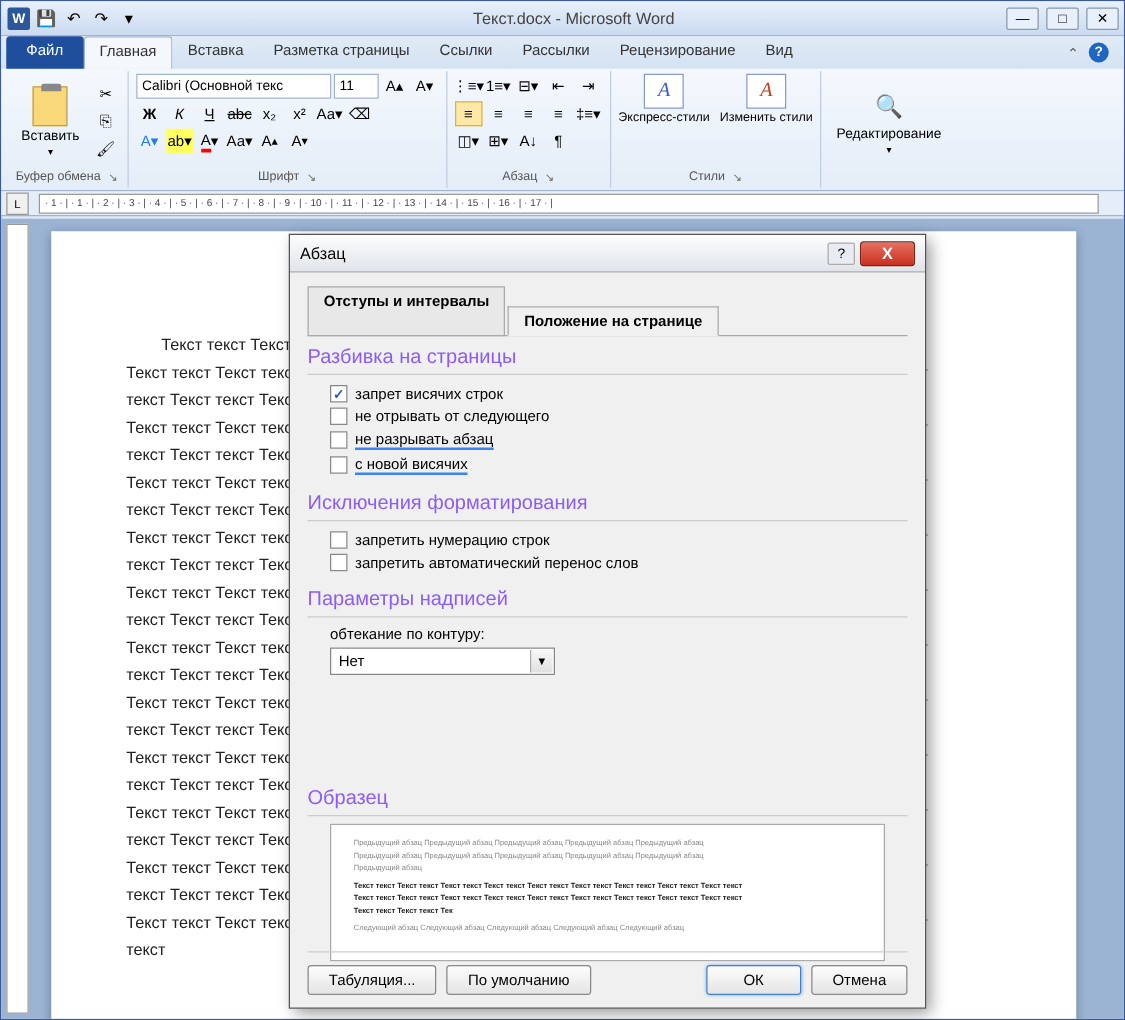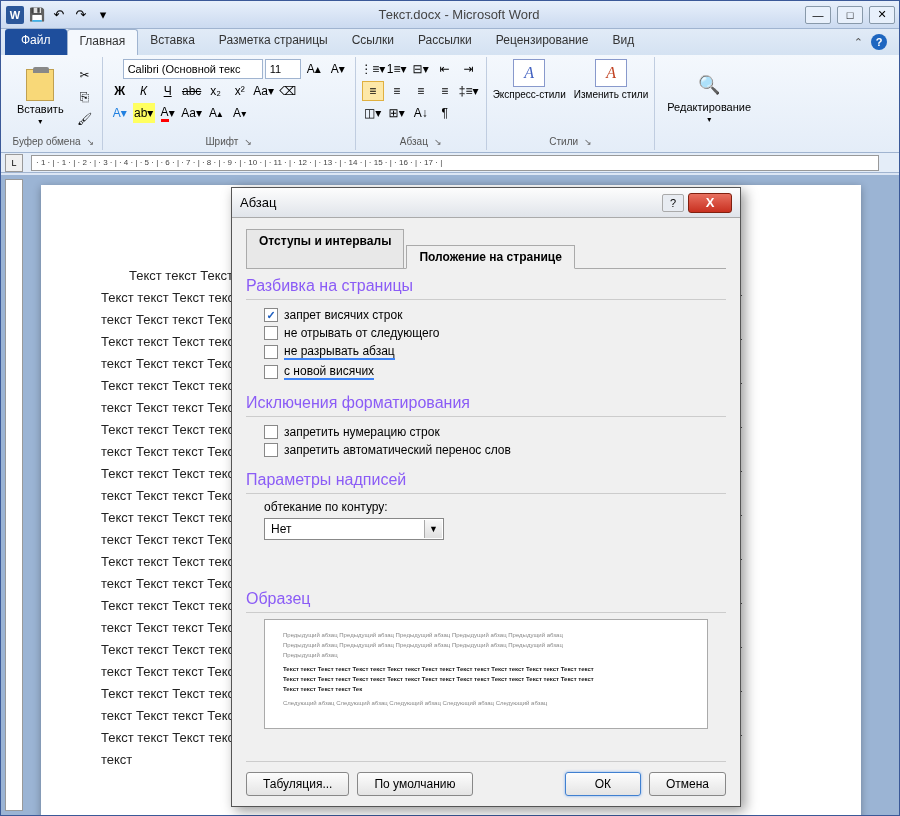--- a/index.html
+++ b/index.html
@@ -23,21 +23,21 @@
 .help-icon { width: 16px; height: 16px; background: #1e66c0; color: white; border-radius: 50%; font-size: 11px; display: flex; align-items: center; justify-content: center; font-weight: bold; }
 
 .ribbon { height: 98px; background: linear-gradient(#f4f8fd, #e4edf8); border-bottom: 1px solid #a0b4d0; display: flex; padding: 2px 4px; }
 .ribbon-group { border-right: 1px solid #c0cde0; padding: 2px 6px; display: flex; flex-direction: column; justify-content: space-between; }
 .ribbon-group-label { font-size: 10px; color: #555; text-align: center; padding: 1px 0; display: flex; justify-content: center; align-items: center; gap: 6px; }
 .group-content { flex: 1; display: flex; align-items: center; gap: 4px; }
 .big-btn { display: flex; flex-direction: column; align-items: center; gap: 2px; padding: 2px 6px; font-size: 11px; }
 .clipboard-icon { width: 28px; height: 32px; background: #f8d878; border: 1px solid #c0a050; position: relative; }
 .clipboard-icon::before { content:''; position:absolute; top:-3px; left:6px; width:16px; height:6px; background:#888; border-radius:2px 2px 0 0; }
 .font-select { border: 1px solid #a0b4d0; background: white; font-size: 11px; padding: 1px 4px; height: 20px; }
-.font-name { width: 140px; margin-left: 14px; }
+.font-name { width: 156px; }
 .font-size { width: 36px; }
 .font-row { display: flex; gap: 2px; }
 .fbtn { width: 22px; height: 20px; border: 1px solid transparent; display: flex; align-items: center; justify-content: center; font-size: 12px; background: transparent; }
 .font-grid { display: flex; flex-direction: column; gap: 2px; }
 .para-grid { display: flex; flex-direction: column; gap: 2px; }
 .align-active { background: #fde8a8; border: 1px solid #e0b040; }
 .styles-area { display: flex; gap: 8px; align-items: center; }
 .style-btn { display: flex; flex-direction: column; align-items: center; font-size: 10px; gap: 2px; }
 .style-icon { width: 32px; height: 28px; border: 1px solid #8899cc; background: white; display: flex; align-items: center; justify-content: center; font-style: italic; color: #4060c0; font-size: 16px; font-family: serif; }
 .dialog-launcher { font-size: 9px; color: #666; }
@@ -312,21 +312,21 @@
       </div>
 
       <div class="fieldset-label" style="margin-top:12px">Параметры надписей</div>
       <div class="fieldset-line"></div>
       <div style="padding-left:18px;font-size:12px;margin-bottom:4px">обтекание по контуру:</div>
       <div class="combo">
         <span>Нет</span>
         <div class="combo-arrow">▼</div>
       </div>
 
-      <div class="fieldset-label" style="margin-top:50px">Образец</div>
+      <div class="fieldset-label" style="margin-top:90px">Образец</div>
       <div class="fieldset-line"></div>
       <div class="preview-box">
         <div>Предыдущий абзац Предыдущий абзац Предыдущий абзац Предыдущий абзац Предыдущий абзац</div>
         <div>Предыдущий абзац Предыдущий абзац Предыдущий абзац Предыдущий абзац Предыдущий абзац</div>
         <div>Предыдущий абзац</div>
         <div class="preview-dark" style="margin-top:4px">Текст текст Текст текст Текст текст Текст текст Текст текст Текст текст Текст текст Текст текст Текст текст</div>
         <div class="preview-dark">Текст текст Текст текст Текст текст Текст текст Текст текст Текст текст Текст текст Текст текст Текст текст</div>
         <div class="preview-dark">Текст текст Текст текст Тек</div>
         <div style="margin-top:4px">Следующий абзац Следующий абзац Следующий абзац Следующий абзац Следующий абзац</div>
       </div>

